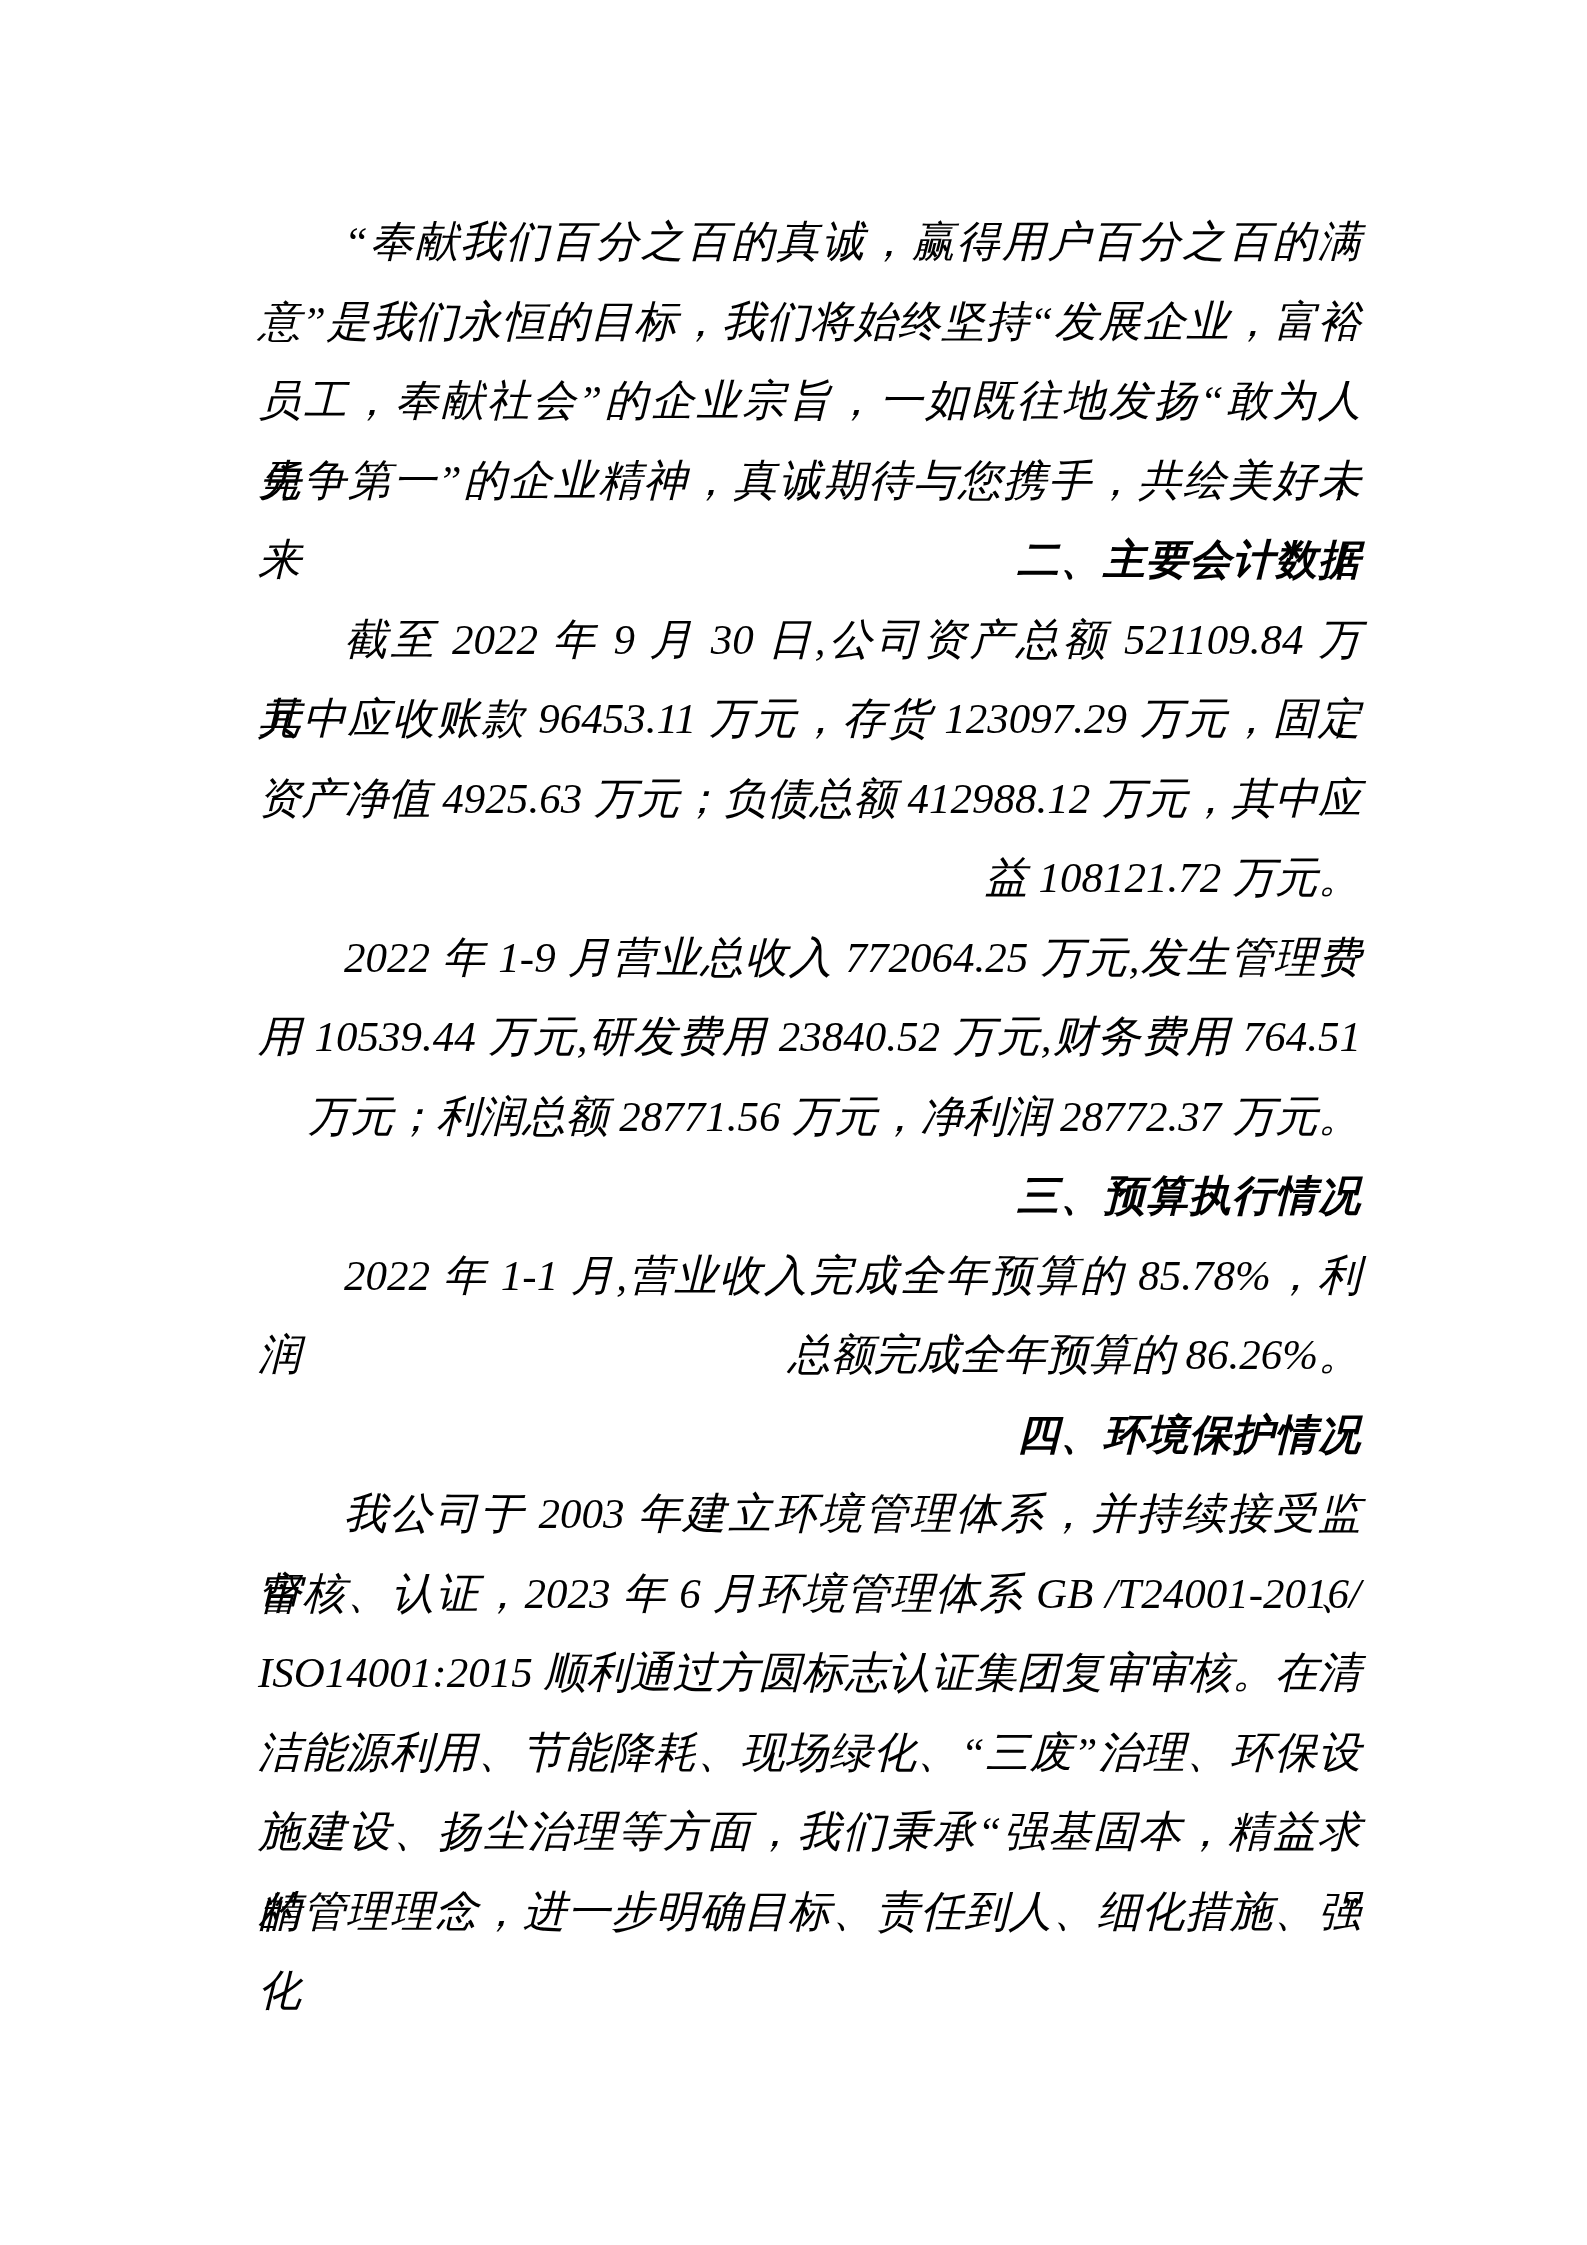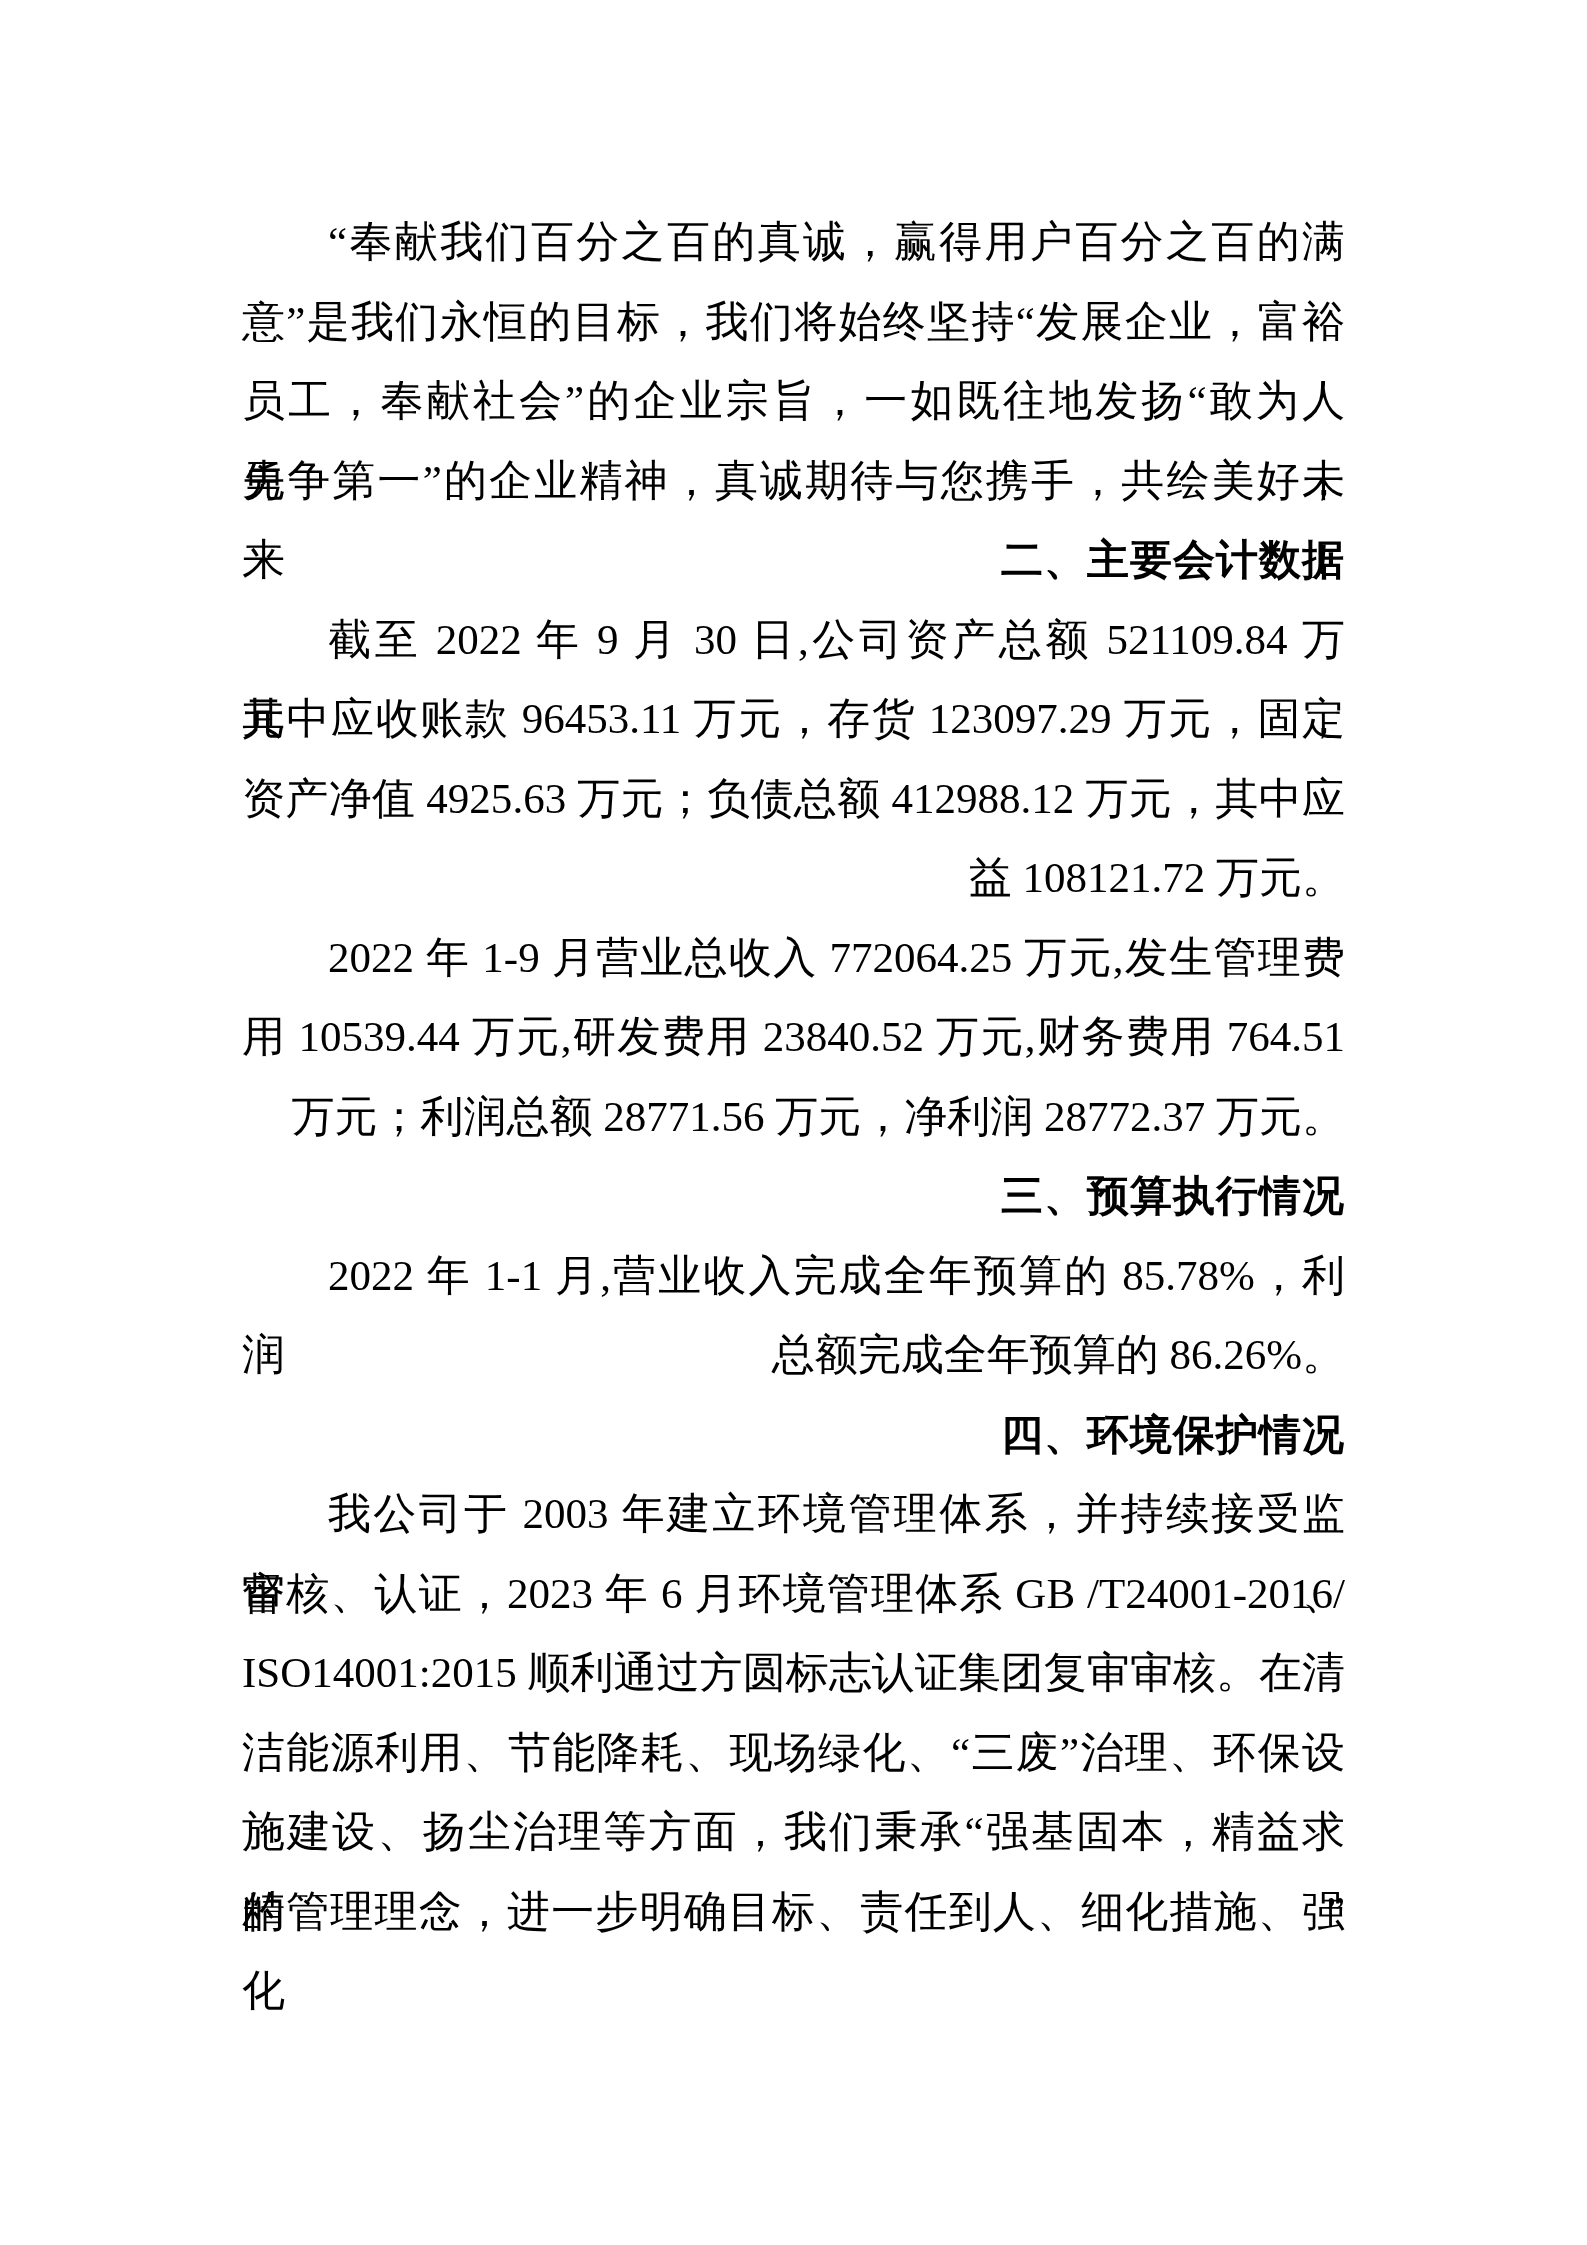--- a/index.html
+++ b/index.html
@@ -15,23 +15,24 @@
     color: #000000;
   }
   .page {
     position: absolute;
     inset: 0;
     background: #ffffff;
     overflow: hidden;
   }
   .content {
     position: absolute;
-    left: 242px;
+    left: 258px;
     top: 202px;
     width: 1103px;
+    font-style: italic;
   }
   .line {
     font-size: 43px;
     line-height: 79.5px;
     height: 79.5px;
     white-space: nowrap;
     text-align: right;
     color: #000000;
   }
   .line.fill {

